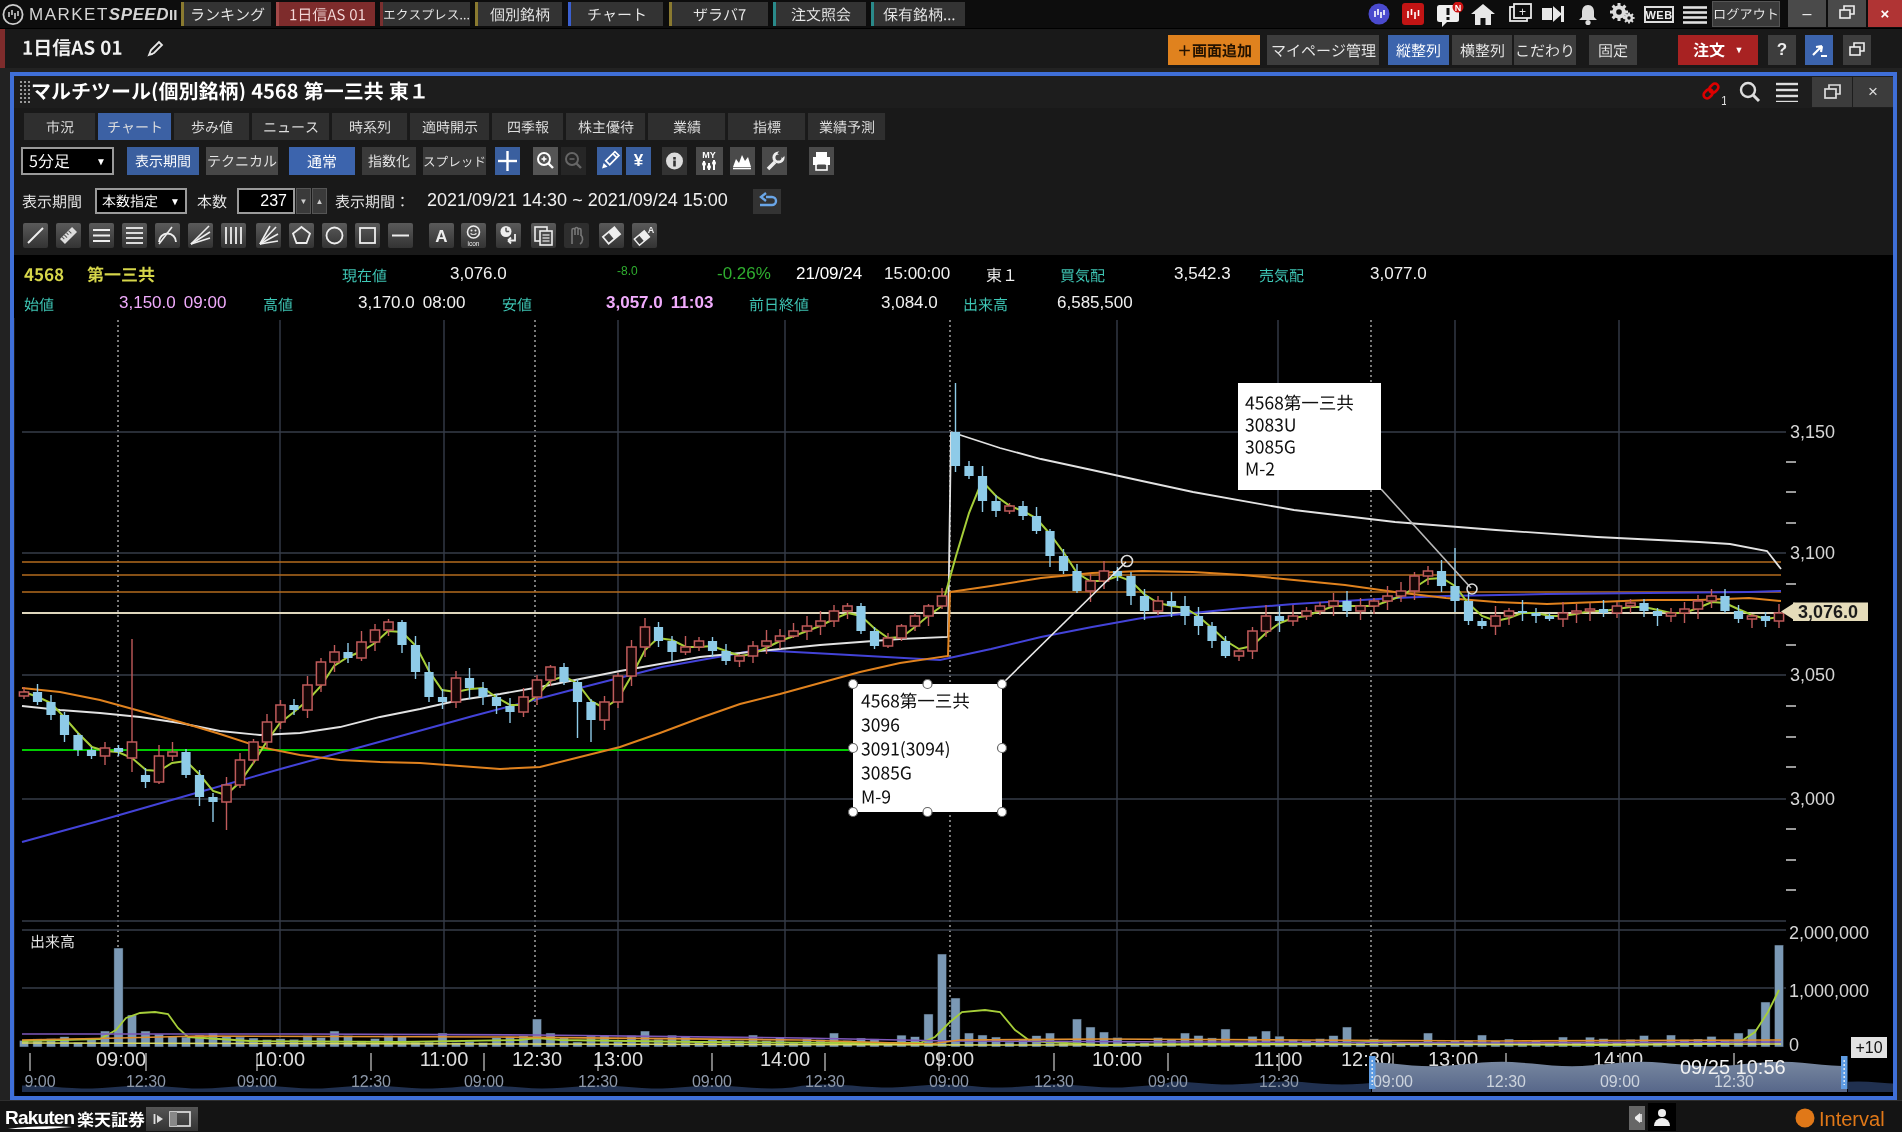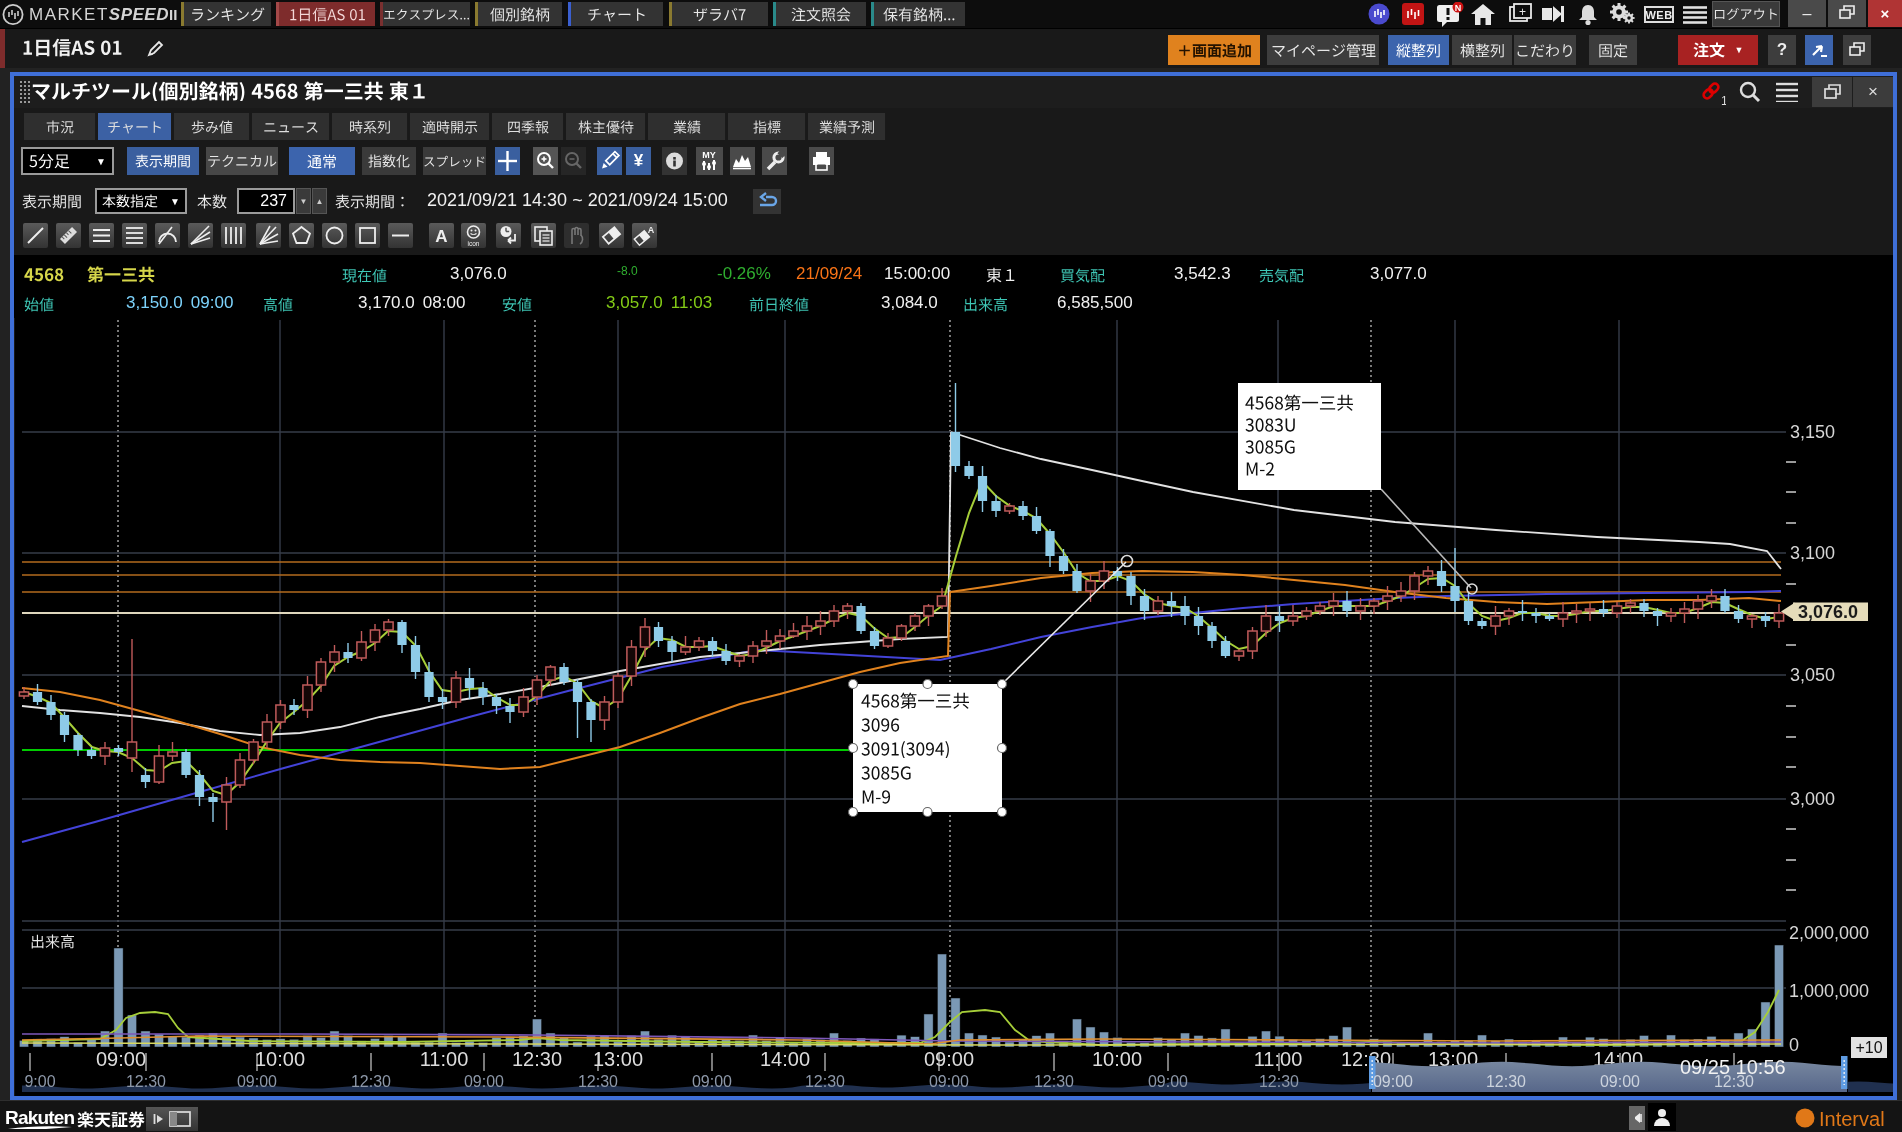--- a/index.html
+++ b/index.html
@@ -712,21 +712,21 @@
       <use href="#g83" x="3000"></use>
     </svg></div>
 <div class="" style="position:absolute;left:342px;top:266px"><svg class="jp " style="width:45.0px;height:15px;" viewBox="0 -880 3000 1000" fill="#3fc8b7">
       <use href="#g128" x="0"></use>
       <use href="#g129" x="1000"></use>
       <use href="#g90" x="2000"></use>
     </svg></div>
 <div class="" style="position:absolute;left:450px;top:264px;color:#f0f0f0;font-size:17px;font-weight:400;white-space:nowrap">3,076.0</div>
 <div class="" style="position:absolute;left:617px;top:264px;color:#2fae2f;font-size:12px;font-weight:400;white-space:nowrap">-8.0</div>
 <div class="" style="position:absolute;left:717px;top:264px;color:#2fae2f;font-size:17px;font-weight:400;white-space:nowrap">-0.26%</div>
-<div class="" style="position:absolute;left:796px;top:264px;color:#f97316;font-size:17px;font-weight:400;white-space:nowrap">21/09/24</div>
+<div class="" style="position:absolute;left:796px;top:264px;color:#ffffff;font-size:17px;font-weight:400;white-space:nowrap">21/09/24</div>
 <div class="" style="position:absolute;left:884px;top:264px;color:#f0f0f0;font-size:17px;font-weight:400;white-space:nowrap">15:00:00</div>
 <div class="" style="position:absolute;left:986px;top:265px"><svg class="jp " style="width:32.0px;height:16px;" viewBox="0 -880 2000 1000" fill="#f0f0f0">
       <use href="#g130" x="0"></use>
       <use href="#g131" x="1000"></use>
     </svg></div>
 <div class="" style="position:absolute;left:1060px;top:266px"><svg class="jp " style="width:45.0px;height:15px;" viewBox="0 -880 3000 1000" fill="#3fc8b7">
       <use href="#g132" x="0"></use>
       <use href="#g133" x="1000"></use>
       <use href="#g134" x="2000"></use>
     </svg></div>
@@ -734,31 +734,31 @@
 <div class="" style="position:absolute;left:1259px;top:266px"><svg class="jp " style="width:45.0px;height:15px;" viewBox="0 -880 3000 1000" fill="#3fc8b7">
       <use href="#g135" x="0"></use>
       <use href="#g133" x="1000"></use>
       <use href="#g134" x="2000"></use>
     </svg></div>
 <div class="" style="position:absolute;left:1370px;top:264px;color:#f0f0f0;font-size:17px;font-weight:400;white-space:nowrap">3,077.0</div>
 <div class="" style="position:absolute;left:24px;top:295px"><svg class="jp " style="width:30.0px;height:15px;" viewBox="0 -880 2000 1000" fill="#3fc8b7">
       <use href="#g136" x="0"></use>
       <use href="#g90" x="1000"></use>
     </svg></div>
-<div class="" style="position:absolute;left:126px;top:293px;color:#7dd3fc;font-size:17px;font-weight:400;white-space:nowrap">3,150.0  09:00</div>
+<div class="" style="position:absolute;left:119px;top:293px;color:#f0abfc;font-size:17px;font-weight:400;white-space:nowrap">3,150.0  09:00</div>
 <div class="" style="position:absolute;left:263px;top:295px"><svg class="jp " style="width:30.0px;height:15px;" viewBox="0 -880 2000 1000" fill="#3fc8b7">
       <use href="#g137" x="0"></use>
       <use href="#g90" x="1000"></use>
     </svg></div>
 <div class="" style="position:absolute;left:358px;top:293px;color:#f0f0f0;font-size:17px;font-weight:400;white-space:nowrap">3,170.0  08:00</div>
 <div class="" style="position:absolute;left:502px;top:295px"><svg class="jp " style="width:30.0px;height:15px;" viewBox="0 -880 2000 1000" fill="#3fc8b7">
       <use href="#g138" x="0"></use>
       <use href="#g90" x="1000"></use>
     </svg></div>
-<div class="" style="position:absolute;left:606px;top:293px;color:#84cc16;font-size:17px;font-weight:400;white-space:nowrap">3,057.0  11:03</div>
+<div class="" style="position:absolute;left:606px;top:293px;color:#f0abfc;font-size:17px;font-weight:700;white-space:nowrap">3,057.0  11:03</div>
 <div class="" style="position:absolute;left:749px;top:295px"><svg class="jp " style="width:60.0px;height:15px;" viewBox="0 -880 4000 1000" fill="#3fc8b7">
       <use href="#g139" x="0"></use>
       <use href="#g5" x="1000"></use>
       <use href="#g140" x="2000"></use>
       <use href="#g90" x="3000"></use>
     </svg></div>
 <div class="" style="position:absolute;left:881px;top:293px;color:#f0f0f0;font-size:17px;font-weight:400;white-space:nowrap">3,084.0</div>
 <div class="" style="position:absolute;left:963px;top:295px"><svg class="jp " style="width:45.0px;height:15px;" viewBox="0 -880 3000 1000" fill="#3fc8b7">
       <use href="#g141" x="0"></use>
       <use href="#g142" x="1000"></use>

